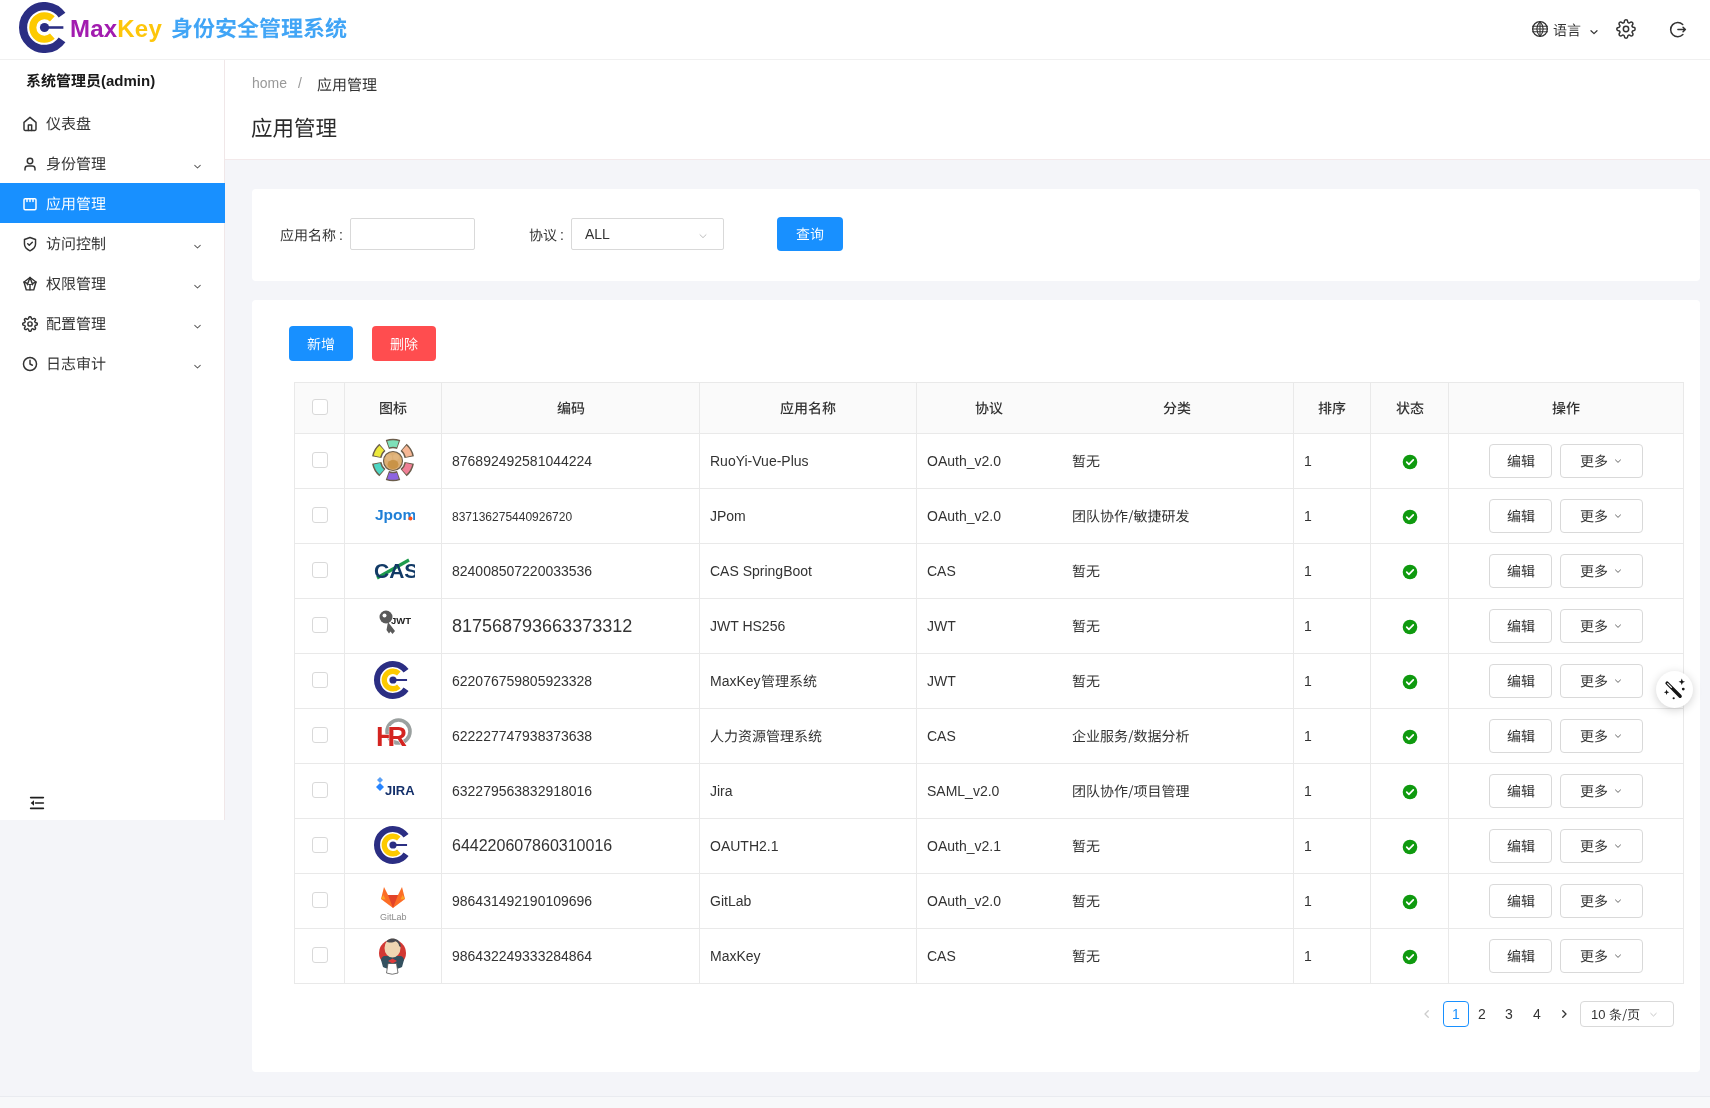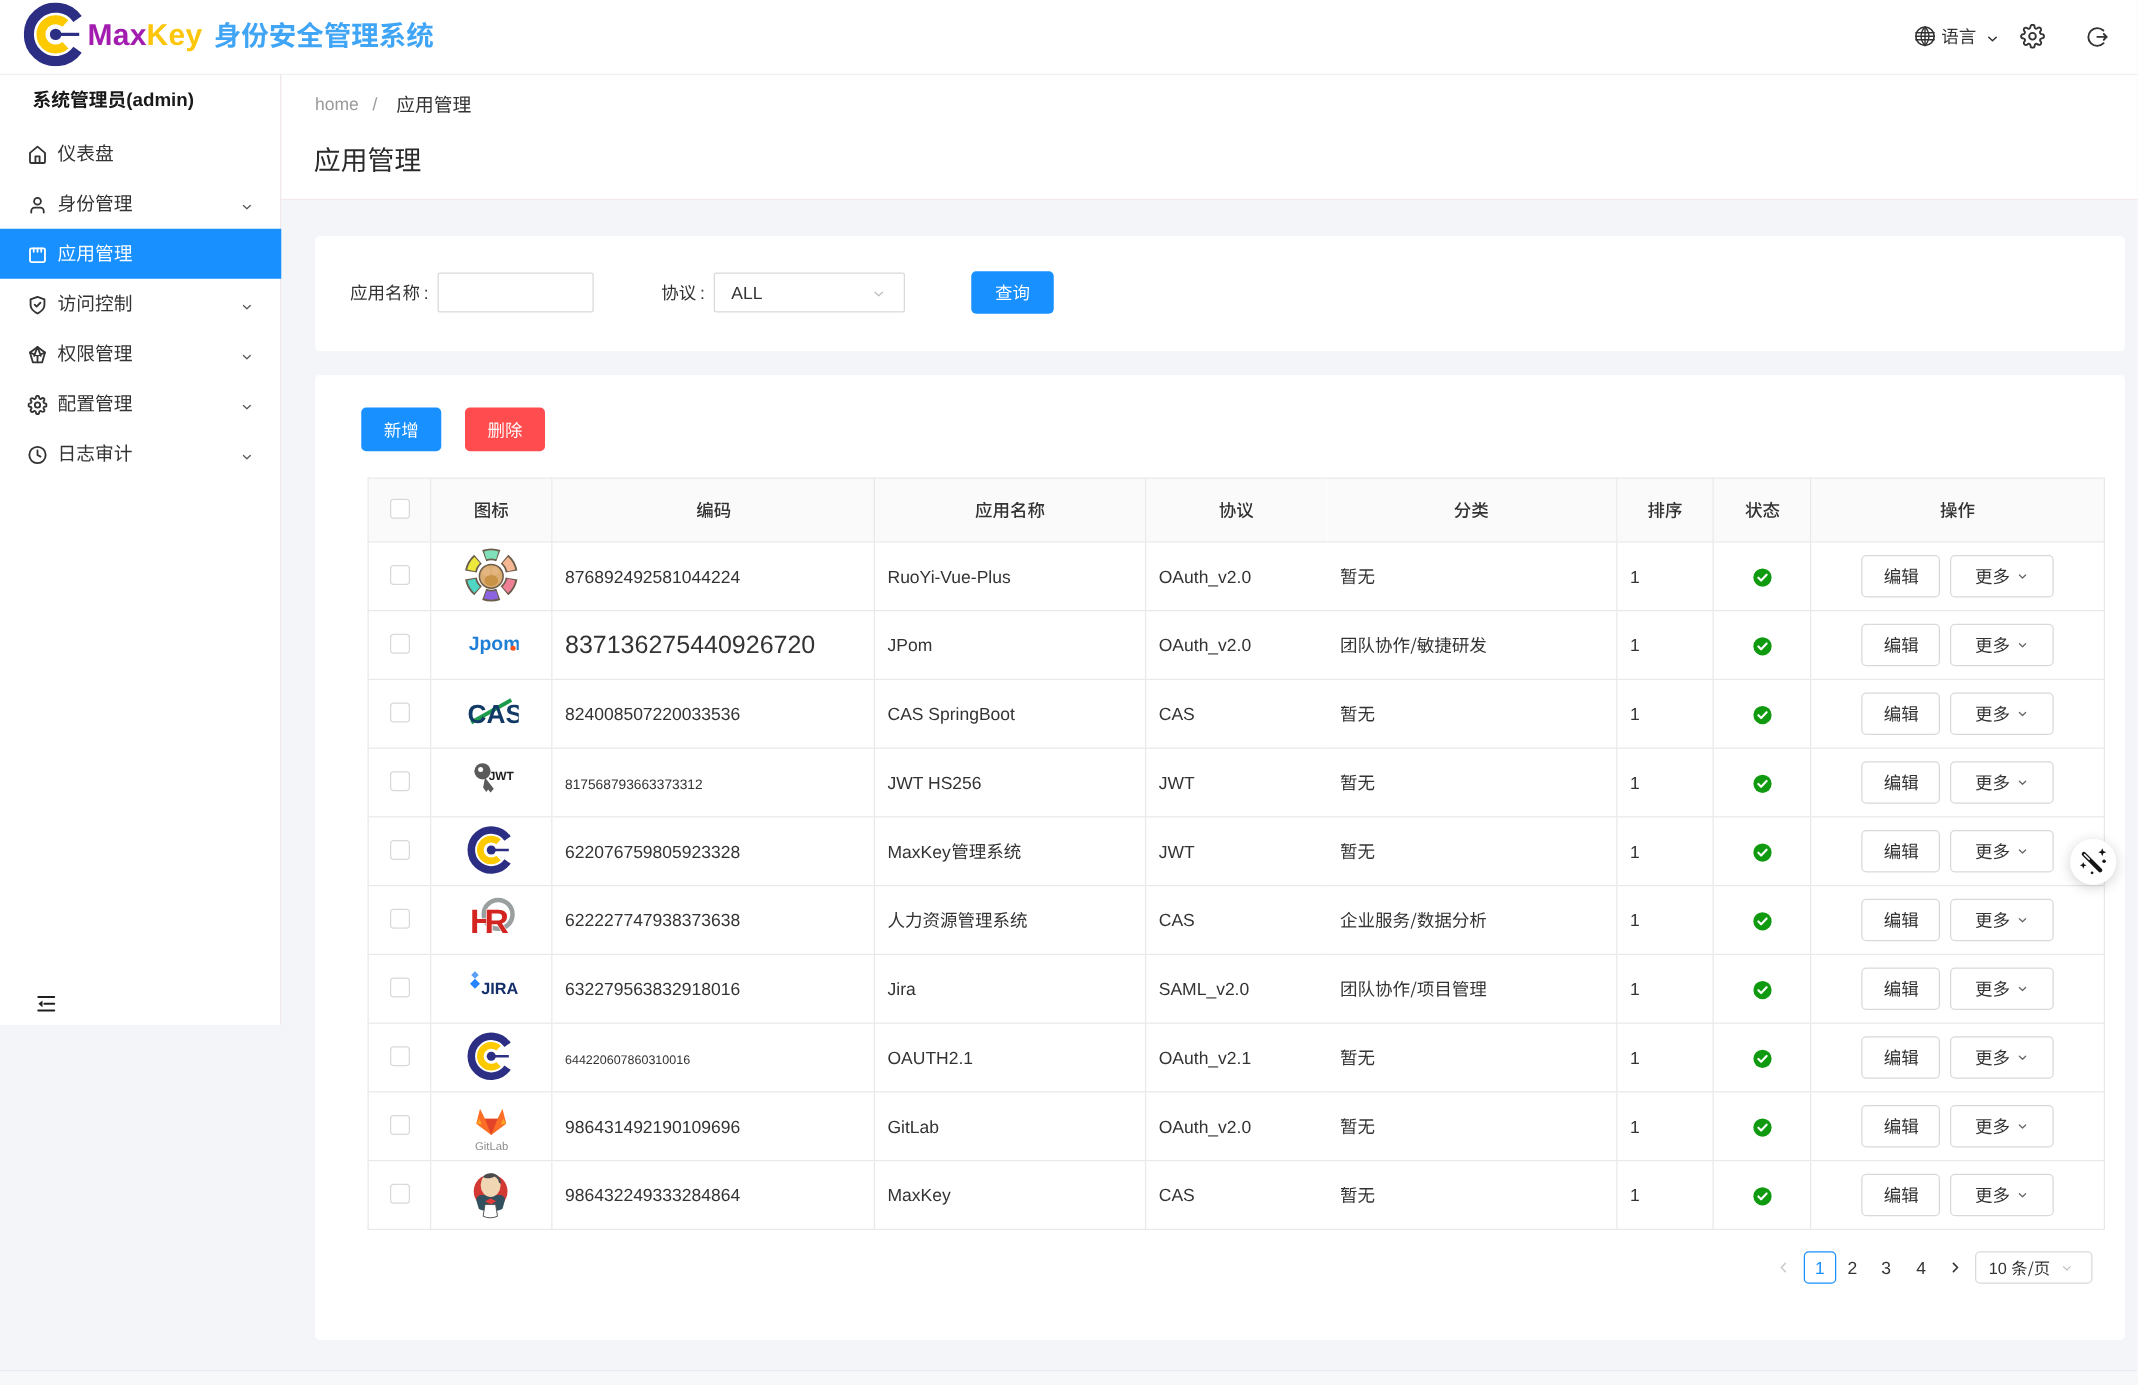--- a/index.html
+++ b/index.html
@@ -385,21 +385,21 @@
                 </svg>
               </span>
             </span></td>
         </tr>
         <tr>
           <td class="c"><span class="ckb"></span></td>
           <td class="c"><svg width="44" height="44" viewBox="0 0 44 44">
               <text x="4" y="27" font-family="Liberation Sans,sans-serif" font-size="15.5" font-weight="bold" fill="#1f7fd6">Jpom</text>
               <circle cx="39.5" cy="25.5" r="2" fill="#ff4f18"></circle>
             </svg></td>
-          <td><span style="font-size:20px">837136275440926720</span></td>
+          <td><span style="font-size:12px">837136275440926720</span></td>
           <td><span style="font-size:14px">JPom</span></td>
           <td class="nrb"><span style="font-size:14px">OAuth_v2.0</span></td>
           <td class="nlb"><svg class="zh" style="width:117.5px;height:14px;" viewBox="0 -880 8392 1000">
               <g transform="scale(1,-1)">
                 <path transform="translate(0,0)" d="M84 796V-80H161V-38H836V-80H916V796ZM161 30V727H836V30ZM550 685V557H227V490H526C445 380 323 281 212 220C229 206 250 183 260 169C360 225 466 309 550 404V171C550 159 547 156 533 156C520 155 478 155 432 156C442 137 453 108 457 88C522 88 562 89 588 101C615 112 623 132 623 171V490H778V557H623V685Z"></path>
                 <path transform="translate(1000,0)" d="M101 799V-78H172V731H332C309 664 277 576 246 504C323 425 345 357 345 302C345 272 339 245 322 234C312 228 301 226 288 225C272 224 251 225 226 226C239 206 246 175 247 156C271 155 297 155 319 157C340 160 359 166 374 176C404 197 416 240 416 295C416 358 399 430 320 513C356 592 396 689 427 770L374 802L362 799ZM621 839C620 497 626 146 342 -27C363 -41 387 -63 399 -82C551 15 625 162 662 331C700 190 772 17 918 -80C930 -61 952 -38 974 -24C749 118 704 439 689 533C697 633 697 736 698 839Z"></path>
                 <path transform="translate(2000,0)" d="M386 474C368 379 335 284 291 220C307 211 336 191 348 181C393 250 432 355 454 461ZM838 458C866 366 894 244 902 172L972 190C961 260 931 379 902 471ZM160 840V606H47V536H160V-79H233V536H340V606H233V840ZM549 831V652V650H371V577H548C542 384 501 151 280 -30C298 -42 325 -65 338 -81C571 114 614 367 620 577H759C749 189 739 47 712 15C702 2 692 0 673 0C652 0 600 0 542 5C556 -15 563 -46 565 -68C618 -71 672 -72 703 -68C736 -65 757 -56 777 -29C811 16 821 165 831 612C831 622 832 650 832 650H621V652V831Z"></path>
                 <path transform="translate(3000,0)" d="M526 828C476 681 395 536 305 442C322 430 351 404 363 391C414 447 463 520 506 601H575V-79H651V164H952V235H651V387H939V456H651V601H962V673H542C563 717 582 763 598 809ZM285 836C229 684 135 534 36 437C50 420 72 379 80 362C114 397 147 437 179 481V-78H254V599C293 667 329 741 357 814Z"></path>
                 <path transform="translate(4000,0)" d="M11 -179H78L377 794H311Z"></path>
                 <path transform="translate(4392,0)" d="M229 478C260 443 292 395 304 362L352 387C340 420 307 468 274 501ZM163 840C136 725 89 612 26 538C43 528 74 507 87 495C100 512 113 532 126 552C122 493 117 427 111 361H38V298H105C97 216 88 137 79 79H388C382 38 375 15 367 5C359 -7 350 -10 335 -10C317 -10 278 -9 236 -6C246 -24 253 -52 255 -71C296 -74 339 -75 365 -72C393 -68 411 -60 427 -36C440 -19 450 15 457 79H546V142H463C467 184 470 236 473 298H552V361H475L481 534C481 544 481 570 481 570H136C152 598 166 628 180 660H538V727H205C217 759 227 792 235 826ZM217 265C250 228 284 178 298 142H157L173 298H404C401 234 398 183 395 142H303L348 167C335 202 298 254 264 289ZM407 361H179L191 506H412ZM645 579H828C810 451 782 341 739 249C696 345 665 457 645 579ZM638 840C611 678 563 518 490 416C507 405 536 380 547 368C566 396 584 429 600 464C624 356 656 257 697 173C646 92 577 27 487 -21C501 -35 527 -64 536 -77C618 -28 683 32 735 104C782 27 841 -36 914 -82C926 -62 949 -35 967 -22C889 22 827 90 778 173C837 283 875 417 899 579H954V648H666C683 706 697 767 708 829Z"></path>
@@ -471,21 +471,21 @@
             </span></td>
         </tr>
         <tr>
           <td class="c"><span class="ckb"></span></td>
           <td class="c"><svg width="44" height="44" viewBox="0 0 44 44">
               <circle cx="15" cy="14" r="6.5" fill="#5a5a5a"></circle>
               <circle cx="13.5" cy="12.5" r="2" fill="#fff"></circle>
               <path d="M17 19l7 9-2.5 3-2-2.5-1.5 2-2.5-3.5z" fill="#5a5a5a"></path>
               <text x="20" y="21" font-family="Liberation Sans,sans-serif" font-size="9.5" font-weight="bold" fill="#222">JWT</text>
             </svg></td>
-          <td><span style="font-size:11px">817568793663373312</span></td>
+          <td><span style="font-size:18px">817568793663373312</span></td>
           <td><span style="font-size:14px">JWT HS256</span></td>
           <td class="nrb"><span style="font-size:14px">JWT</span></td>
           <td class="nlb"><svg class="zh" style="width:28.0px;height:14px;" viewBox="0 -880 2000 1000">
               <g transform="scale(1,-1)">
                 <use href="#g-zan"></use>
               </g>
             </svg></td>
           <td>1</td>
           <td class="c"><svg width="16" height="16" viewBox="0 0 16 16" style="vertical-align:middle">
               <circle cx="8" cy="8" r="7.3" fill="#0f9a0f"></circle>
@@ -667,21 +667,21 @@
         <tr>
           <td class="c"><span class="ckb"></span></td>
           <td class="c"><svg width="44" height="44" viewBox="0 0 44 44">
               <g transform="translate(3,3) scale(0.38)">
                 <path d="M84.40 25.91 A42 42 0 1 0 84.40 74.09" stroke="#2b2e83" stroke-width="16" fill="none"></path>
                 <path d="M65.39 32.91 A23 23 0 1 0 65.39 67.09" stroke="#fdca00" stroke-width="14" fill="none"></path>
                 <circle cx="50" cy="50" r="9.5" fill="#2b2e83"></circle>
                 <rect x="50" y="47.4" width="37" height="5.2" fill="#2b2e83"></rect>
               </g>
             </svg></td>
-          <td><span style="font-size:10px">644220607860310016</span></td>
+          <td><span style="font-size:16px">644220607860310016</span></td>
           <td><span style="font-size:14px">OAUTH2.1</span></td>
           <td class="nrb"><span style="font-size:14px">OAuth_v2.1</span></td>
           <td class="nlb"><svg class="zh" style="width:28.0px;height:14px;" viewBox="0 -880 2000 1000">
               <g transform="scale(1,-1)">
                 <use href="#g-zan"></use>
               </g>
             </svg></td>
           <td>1</td>
           <td class="c"><svg width="16" height="16" viewBox="0 0 16 16" style="vertical-align:middle">
               <circle cx="8" cy="8" r="7.3" fill="#0f9a0f"></circle>

